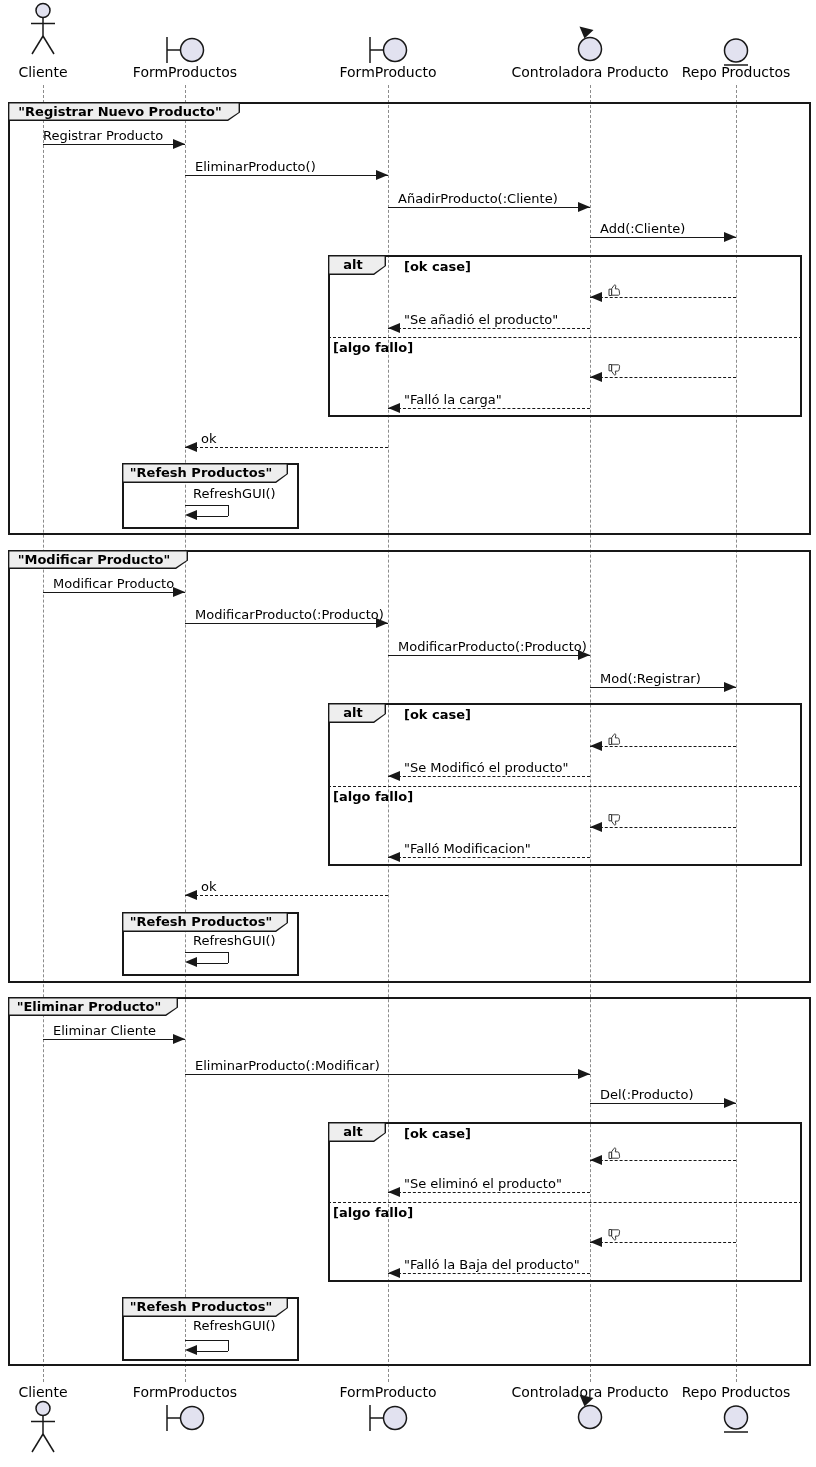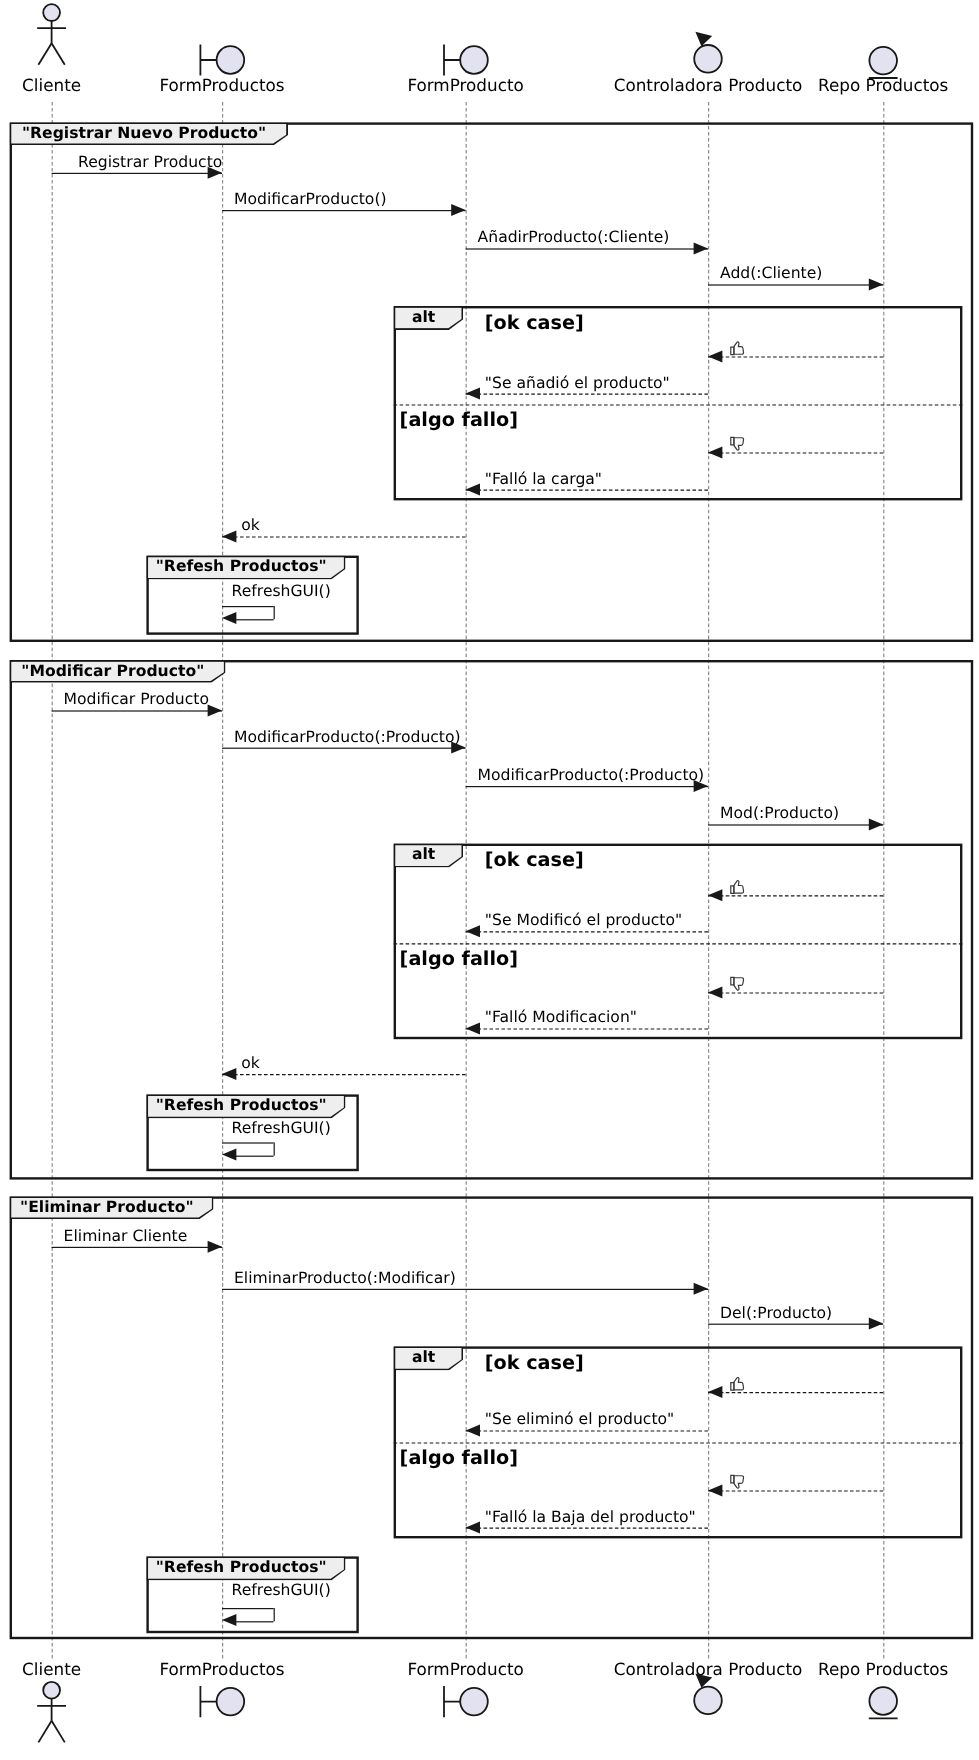--- a/index.html
+++ b/index.html
@@ -12,21 +12,21 @@
   .lifeline{width:0;border-left:1px dashed #8C8C8C;}
   .plabel{font-size:14px;white-space:nowrap;transform:translateX(-50%);}
   .frame{border:2px solid #181818;background:transparent;}
   .altframe{border:2px solid #181818;background:transparent;}
   .tab-bg{background:#181818;clip-path:polygon(0 0,100% 0,100% 55%,calc(100% - 12px) 100%,0 100%);}
   .tab-fg{position:absolute;left:1.4px;top:1.4px;background:#EEEEEE;
     clip-path:polygon(0 0,100% 0,100% 55%,calc(100% - 11px) 100%,0 100%);
     display:flex;align-items:center;justify-content:center;}
   .tab-label{font-weight:bold;font-size:13px;white-space:nowrap;padding-right:8px;}
   .alt-label{font-weight:bold;font-size:13px;padding-right:8px;}
-  .guard{font-weight:bold;font-size:16px;white-space:nowrap;}
+  .guard{font-weight:bold;font-size:13px;white-space:nowrap;}
   .mline-solid{height:0;border-top:1px solid #181818;}
   .mline-dashed{height:0;border-top:1px dashed #181818;}
   .divider{height:0;border-top:1px dashed #181818;}
   .arr-r{width:0;height:0;border-top:5px solid transparent;border-bottom:5px solid transparent;border-left:12px solid #181818;}
   .arr-l{width:0;height:0;border-top:5px solid transparent;border-bottom:5px solid transparent;border-right:12px solid #181818;}
   .mlabel{font-size:13px;white-space:nowrap;}
   .vline{width:0;border-left:1px solid #181818;}
 </style>
 </head>
 <body>
@@ -107,24 +107,24 @@
     <div class="abs divider" style="left: 328px; top: 337px; width: 474px;"></div>
     <div class="abs tab-bg" style="left: 328px; top: 255px; width: 58px; height: 20px;">
       <div class="tab-fg" style="width: 55.2px; height: 17.2px;">
         <span class="alt-label">alt</span>
       </div>
     </div>
     <div class="abs guard" style="left: 404px; top: 259px;">[ok case]</div>
     <div class="abs guard" style="left: 333px; top: 340px;">[algo fallo]</div>
     <div class="abs mline-solid" style="left: 43px; top: 144px; width: 142px;"></div>
     <div class="abs arr-r" style="left: 173px; top: 139px;"></div>
-    <div class="abs mlabel" style="left: 65px; top: 128px;">Registrar Producto</div>
+    <div class="abs mlabel" style="left: 43px; top: 128px;">Registrar Producto</div>
     <div class="abs mline-solid" style="left: 185px; top: 175px; width: 203px;"></div>
     <div class="abs arr-r" style="left: 376px; top: 170px;"></div>
-    <div class="abs mlabel" style="left: 195px; top: 159px;">ModificarProducto()</div>
+    <div class="abs mlabel" style="left: 195px; top: 159px;">EliminarProducto()</div>
     <div class="abs mline-solid" style="left: 388px; top: 207px; width: 202px;"></div>
     <div class="abs arr-r" style="left: 578px; top: 202px;"></div>
     <div class="abs mlabel" style="left: 398px; top: 191px;">AñadirProducto(:Cliente)</div>
     <div class="abs mline-solid" style="left: 590px; top: 237px; width: 146px;"></div>
     <div class="abs arr-r" style="left: 724px; top: 232px;"></div>
     <div class="abs mlabel" style="left: 600px; top: 221px;">Add(:Cliente)</div>
     <div class="abs mline-dashed" style="left: 590px; top: 297px; width: 146px;"></div>
     <div class="abs arr-l" style="left: 590px; top: 292px;"></div>
     <div class="abs" style="left: 608px; top: 282px;"><svg width="14" height="14" viewBox="0 0 14 14">
         <g fill="none" stroke="#3A3A3A" stroke-width="1">
@@ -179,21 +179,21 @@
     <div class="abs arr-r" style="left: 173px; top: 587px;"></div>
     <div class="abs mlabel" style="left: 53px; top: 576px; text-align: right;">Modificar Producto</div>
     <div class="abs mline-solid" style="left: 185px; top: 623px; width: 203px;"></div>
     <div class="abs arr-r" style="left: 376px; top: 618px;"></div>
     <div class="abs mlabel" style="left: 195px; top: 607px;">ModificarProducto(:Producto)</div>
     <div class="abs mline-solid" style="left: 388px; top: 655px; width: 202px;"></div>
     <div class="abs arr-r" style="left: 578px; top: 650px;"></div>
     <div class="abs mlabel" style="left: 398px; top: 639px;">ModificarProducto(:Producto)</div>
     <div class="abs mline-solid" style="left: 590px; top: 687px; width: 146px;"></div>
     <div class="abs arr-r" style="left: 724px; top: 682px;"></div>
-    <div class="abs mlabel" style="left: 600px; top: 671px;">Mod(:Producto)</div>
+    <div class="abs mlabel" style="left: 600px; top: 671px;">Mod(:Registrar)</div>
     <div class="abs mline-dashed" style="left: 590px; top: 746px; width: 146px;"></div>
     <div class="abs arr-l" style="left: 590px; top: 741px;"></div>
     <div class="abs" style="left: 608px; top: 731px;"><svg width="14" height="14" viewBox="0 0 14 14">
         <g fill="none" stroke="#3A3A3A" stroke-width="1">
           <path d="M1 6.2h2.6v6.3H1z"></path>
           <path d="M3.6 12.2h6.6c.9 0 1.5-.6 1.4-1.4l-.5-3.6c-.1-.8-.7-1.3-1.5-1.3H7.3l.5-2.8c.2-1-1.1-1.6-1.7-.8L3.6 5.8z"></path>
         </g>
       </svg></div>
     <div class="abs mline-dashed" style="left: 388px; top: 776px; width: 202px;"></div>
     <div class="abs arr-l" style="left: 388px; top: 771px;"></div>

